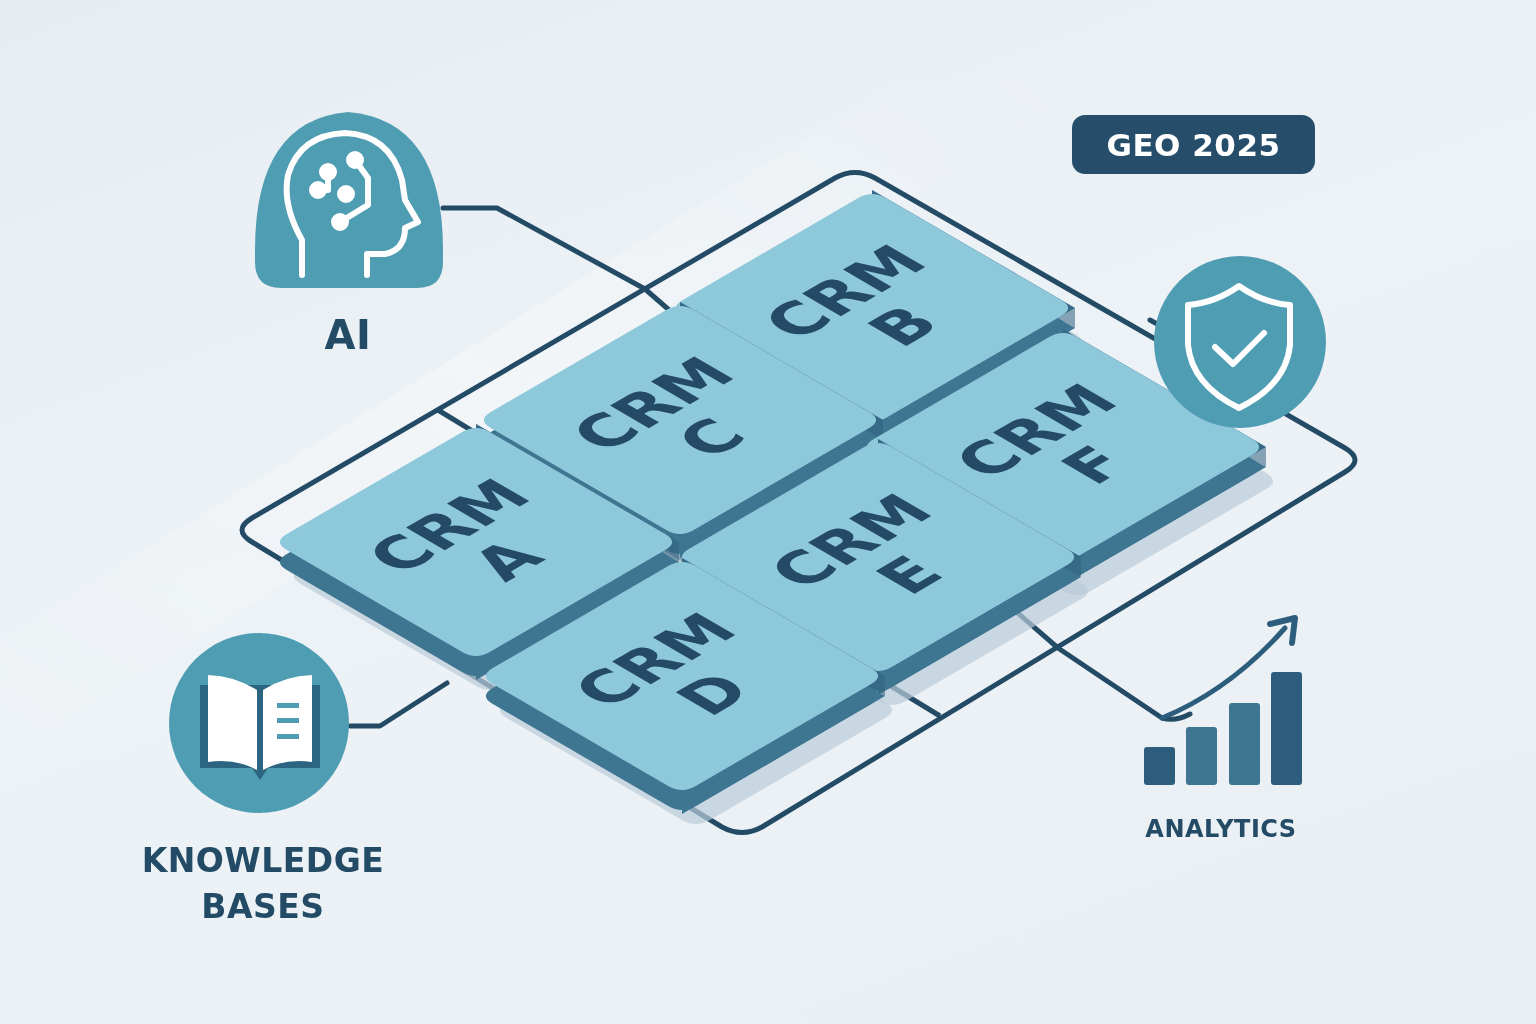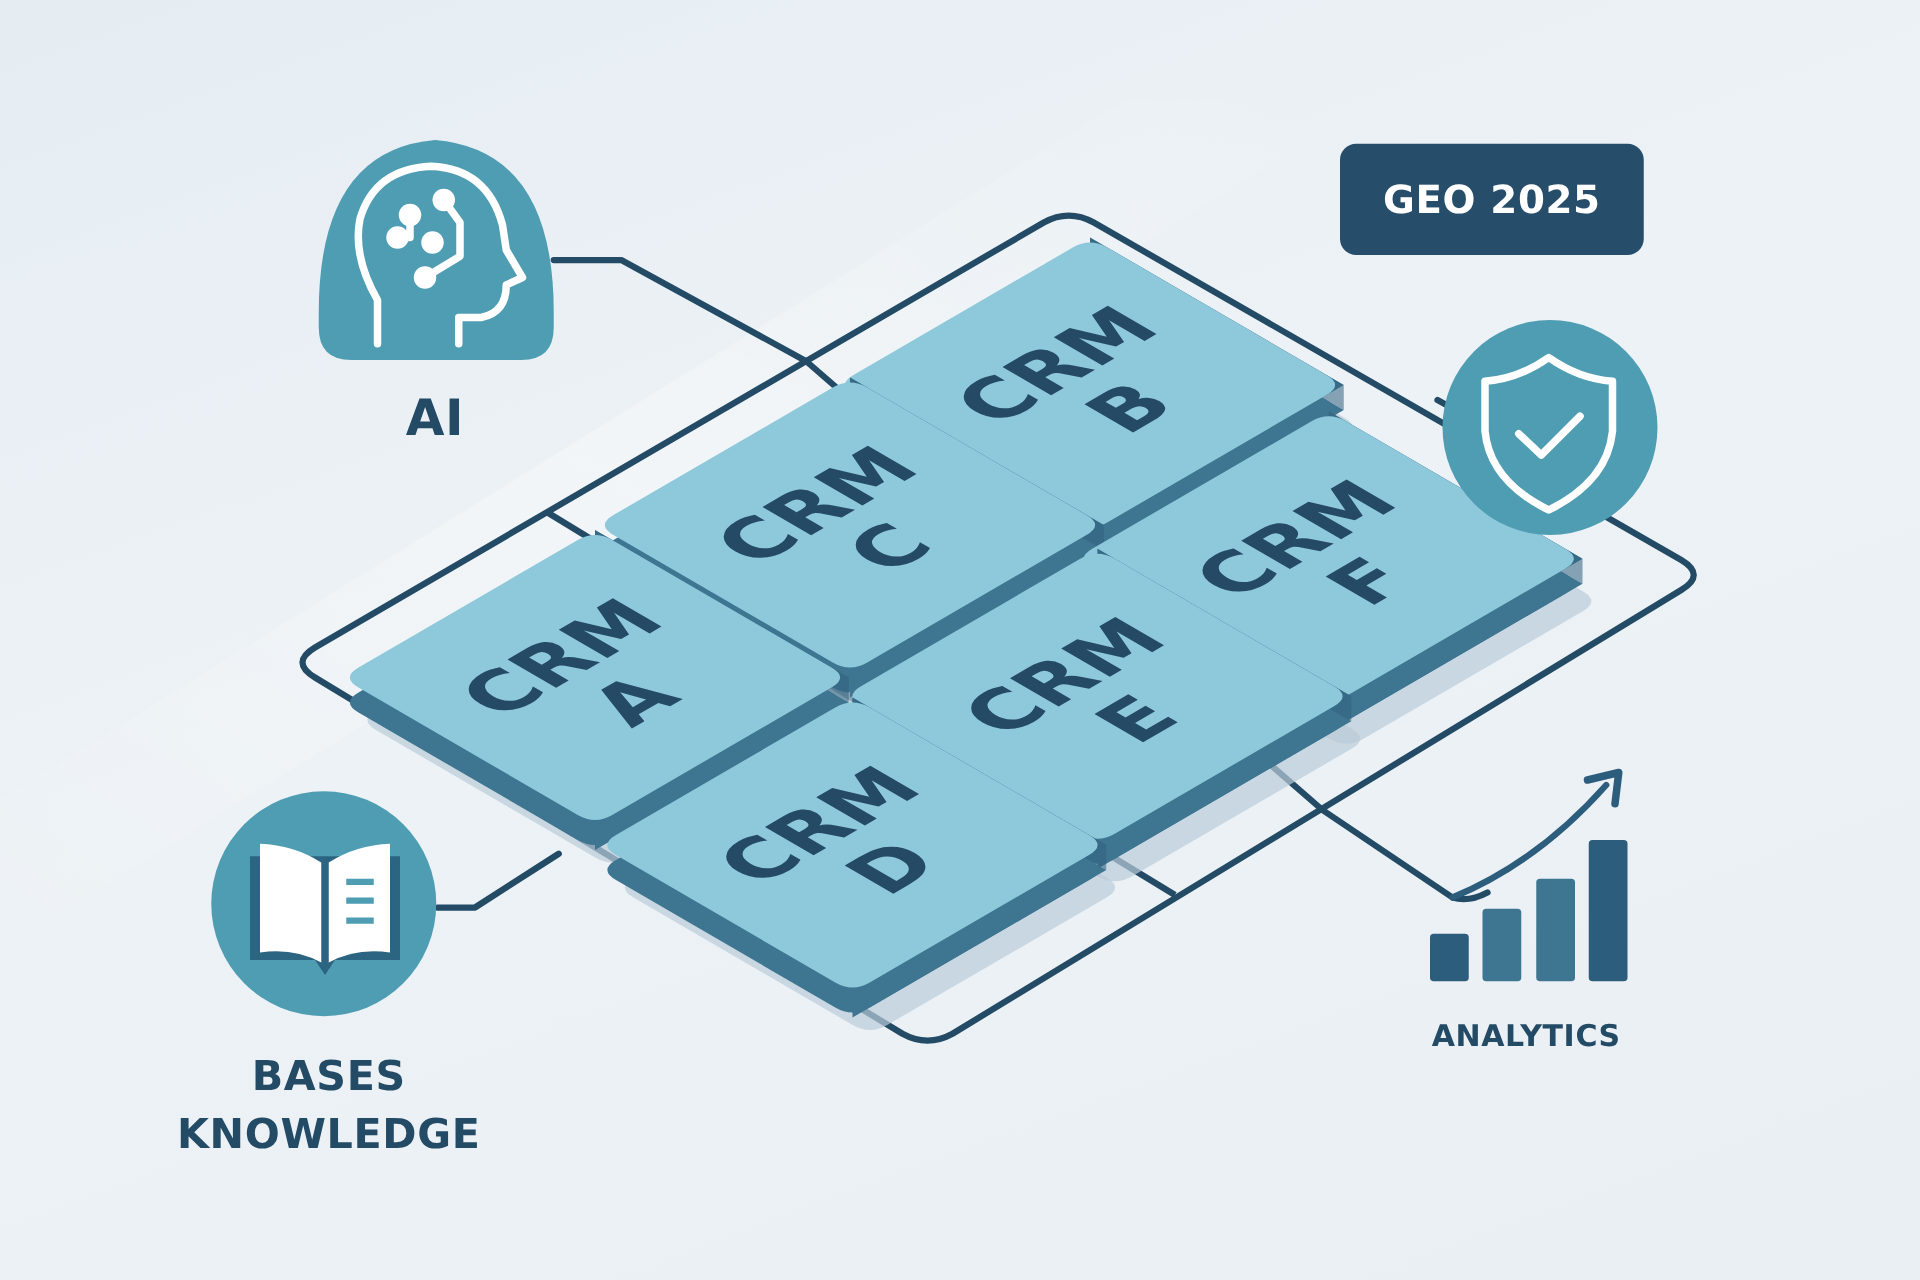--- a/index.html
+++ b/index.html
@@ -9,21 +9,21 @@
     font-family: "DejaVu Sans", "Liberation Sans", sans-serif;
     position: relative;
   }
   #scene { position: absolute; left: 0; top: 0; }
   .label {
     position: absolute; color: #234b66; font-weight: bold;
     font-family: "DejaVu Sans", sans-serif; text-align: center;
     letter-spacing: 0.5px;
   }
   .badge {
-    position: absolute; left: 1072px; top: 115px; width: 243px; height: 89px;
+    position: absolute; left: 1072px; top: 115px; width: 243px; height: 59px;
     background: #264e6b; border-radius: 13px; color: #ffffff;
     font-family: "DejaVu Sans", sans-serif; font-weight: bold; font-size: 31px;
     display: flex; align-items: center; justify-content: center; letter-spacing: 0.5px;
   }
   .tile-label {
     font-family: "DejaVu Sans", sans-serif; font-weight: bold; fill: #244a66;
   }
 </style>
 </head>
 <body>
@@ -165,17 +165,17 @@
       <path d="M 1270 624 L 1295 618 L 1292 643" fill="none" stroke="#2c5d7c" stroke-width="6" stroke-linecap="round" stroke-linejoin="round"></path>
     </g>
   </g>
 </svg>
 
 <div class="badge">GEO 2025</div>
 
 <div class="label" style="left:300px; top:312px; width:96px; font-size:40px;">AI</div>
 
 <div class="label" style="left:118px; top:838px; width:290px; font-size:33px; line-height:46px;">
+  <div>KNOWLEDGE</div>
   <div>BASES</div>
-  <div>KNOWLEDGE</div>
 </div>
 
 <div class="label" style="left:1090px; top:815px; width:262px; font-size:24px;">ANALYTICS</div>
 
 </body></html>

